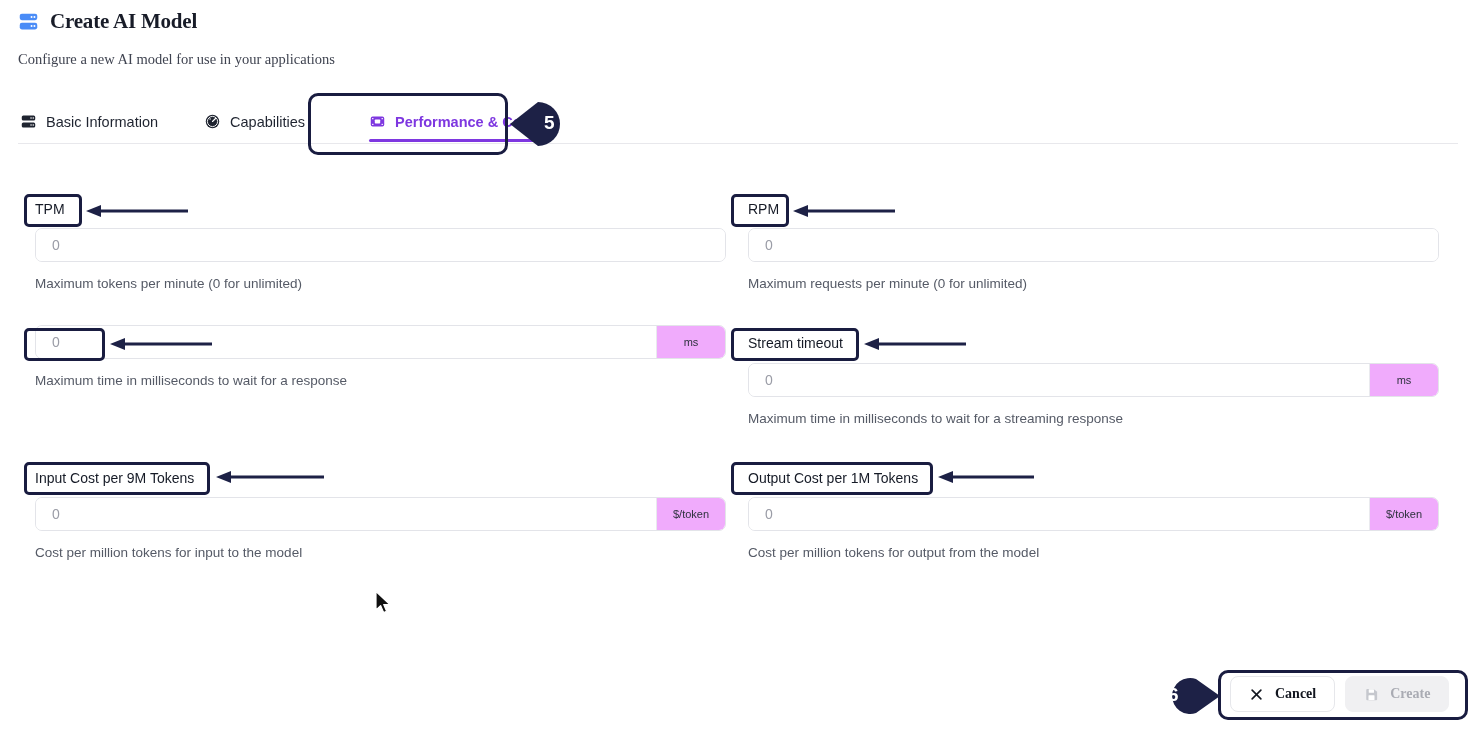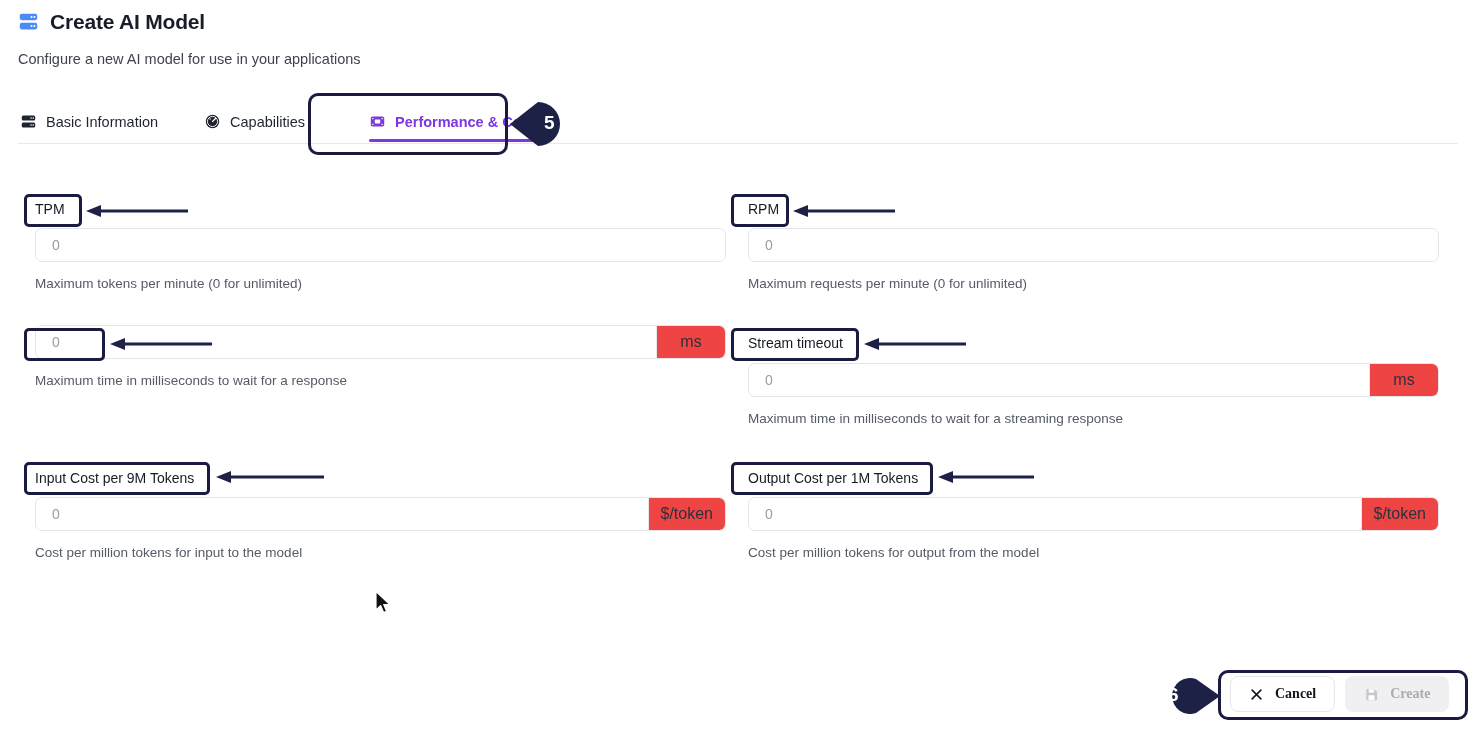--- a/index.html
+++ b/index.html
@@ -15,20 +15,21 @@
     color: #1a1a1a;
     overflow: hidden;
   }
 
   
   .page-header {
     position: absolute;
     left: 18px;
     top: 6px;
     width: 1440px;
+    font-family: Liberation Serif, serif;
   }
   .title-row {
     display: flex;
     align-items: center;
     gap: 11px;
     height: 30px;
   }
   .server-icon {
     width: 21px;
     height: 21px;
@@ -149,23 +150,23 @@
     background: #ffffff;
     cursor: text;
   }
   .input-suffix {
     flex: 0 0 auto;
     display: flex;
     align-items: center;
     justify-content: center;
     min-width: 44px;
     padding: 0 12px;
-    background: #ef4444;
+    background: #f0abfc;
     border-left: 1px solid #e9eaee;
-    font-size: 16px;
+    font-size: 11px;
     color: #2d313d;
   }
   .field-help {
     margin-top: 15px;
     font-size: 13.5px;
     color: #555a66;
     line-height: 1;
   }
 
   

